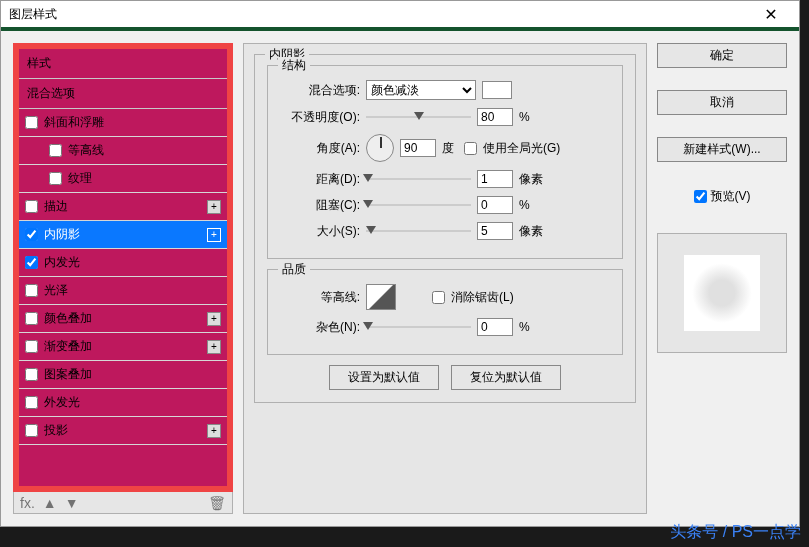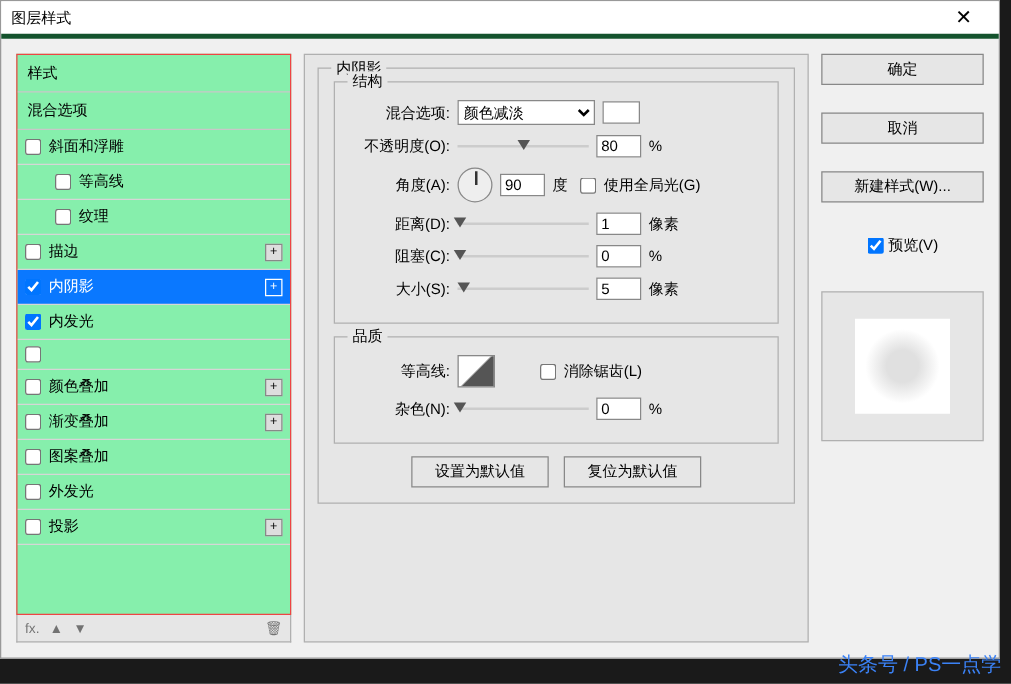--- a/index.html
+++ b/index.html
@@ -3,32 +3,32 @@
 <meta charset="utf-8">
 <style>
 *{box-sizing:border-box;margin:0;padding:0;font-family:"Microsoft YaHei","SimSun",sans-serif;font-size:12px}
 body{background:#1a1a1a;width:809px;height:547px;overflow:hidden}
 .dialog{position:absolute;left:0;top:0;width:800px;height:527px;background:#f0f0f0;border:1px solid #999}
 .titlebar{height:30px;background:#fff;display:flex;align-items:center;padding:0 8px;border-bottom:4px solid #14532d}
 .titlebar .title{flex:1}
 .titlebar .close{width:40px;text-align:center;font-size:16px;cursor:pointer}
 .content{display:flex;height:calc(100% - 30px);padding:12px;gap:10px}
 .left{width:220px;display:flex;flex-direction:column}
-.style-list{flex:1;background:#86efac;border:1px solid #ef4444;overflow:auto}
+.style-list{flex:1;background:#be185d;border:6px solid #ef4444;overflow:auto}
 .style-list .hdr{padding:6px 8px;border-bottom:1px solid #c8c8c8;font-weight:normal}
 .style-list .row{display:flex;align-items:center;padding:5px 6px;border-bottom:1px solid #d6d6d6;position:relative}
 .style-list .row.sub{padding-left:30px}
 .style-list .row.sel{background:#0a78ff;color:#fff}
 .style-list .row input[type=checkbox]{margin-right:6px}
 .style-list .row .lbl{flex:1}
 .style-list .row .plus{width:14px;height:14px;border:1px solid #888;background:#ddd;font-size:10px;line-height:12px;text-align:center}
 .style-list .row.sel .plus{border-color:#fff;background:#0a78ff;color:#fff}
 .ft{height:22px;background:#e6e6e6;border:1px solid #b0b0b0;border-top:none;display:flex;align-items:center;padding:0 6px;gap:8px}
 .ft .sp{flex:1}
-.ft span{opacity:.5;font-size:11px}
+.ft span{opacity:.5;font-size:14px}
 .mid{flex:1;background:#e6e6e6;border:1px solid #b0b0b0;padding:10px}
 .group{border:1px solid #b0b0b0;margin-bottom:8px;padding:10px 12px 12px;position:relative}
 .group>.gt{position:absolute;top:-9px;left:10px;background:#e6e6e6;padding:0 4px}
 .sub-group{border:1px solid #b0b0b0;padding:14px 12px 10px;position:relative;margin-bottom:10px}
 .sub-group>.gt{position:absolute;top:-9px;left:10px;background:#e6e6e6;padding:0 4px}
 .field{display:flex;align-items:center;margin-bottom:8px;gap:6px}
 .field .lab{width:80px;text-align:right}
 .field select{width:110px;height:20px;background:#fff;border:1px solid #888}
 .field .swatch{width:30px;height:18px;background:#fff;border:1px solid #888}
 .field .slider{width:105px;height:14px;position:relative;background:linear-gradient(#ccc,#ccc) 0 6px/100% 2px no-repeat}
@@ -88,20 +88,21 @@
               <input type="checkbox" checked="" style="">
               <span class="lbl">内阴影</span>
               <span class="plus">+</span>
             </div>
             <div class="row">
               <input type="checkbox" checked="" style="">
               <span class="lbl">内发光</span>
             </div>
             <div class="row">
               <input type="checkbox" style="">
+              <span class="lbl">光泽</span>
             </div>
             <div class="row">
               <input type="checkbox" style="">
               <span class="lbl">颜色叠加</span>
               <span class="plus">+</span>
             </div>
             <div class="row">
               <input type="checkbox" style="">
               <span class="lbl">渐变叠加</span>
               <span class="plus">+</span>

